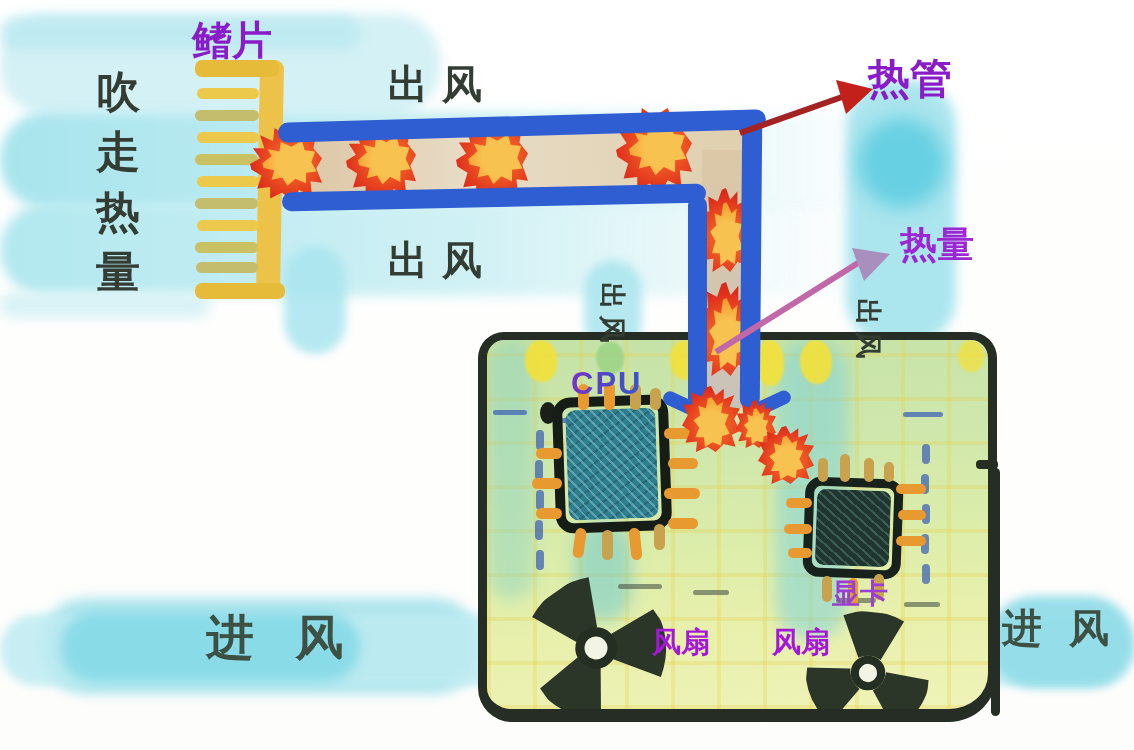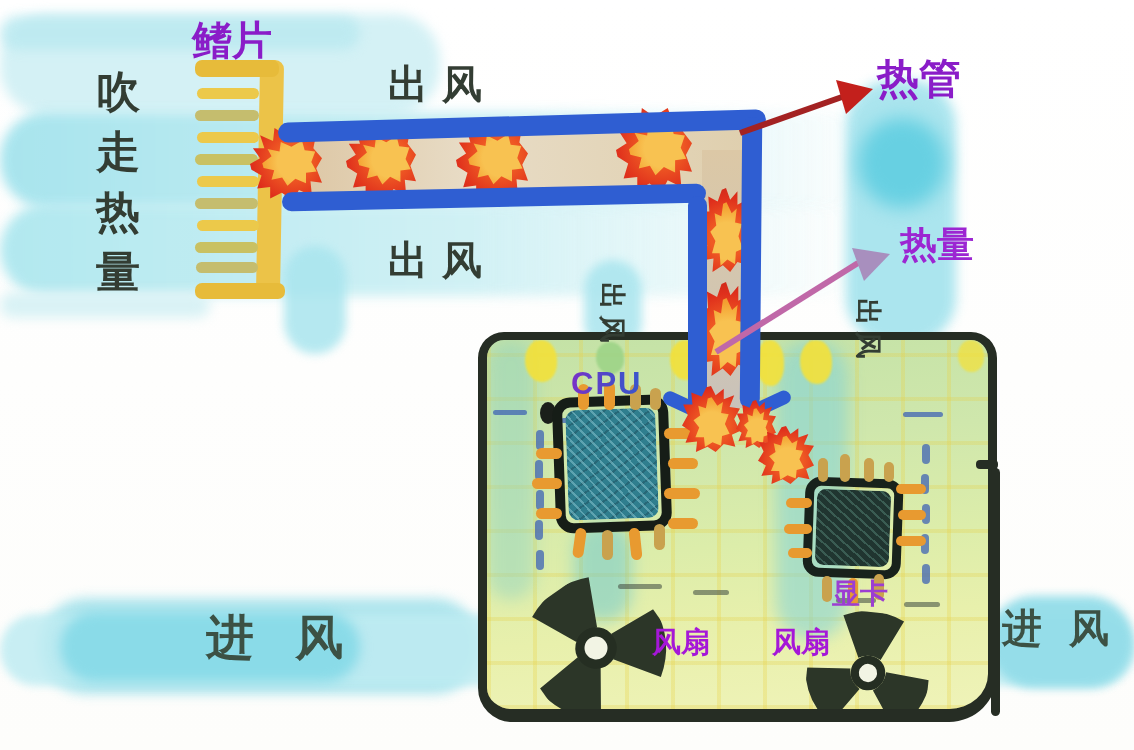--- a/index.html
+++ b/index.html
@@ -222,20 +222,20 @@
 
   <div class="lbl purple" style="left:192px;top:20px;font-size:40px;">鳍片</div>
   <div class="vcol dkgreen" style="left:96px;top:70px;font-size:44px;">
     <span>吹</span>
     <span>走</span>
     <span>热</span>
     <span>量</span>
   </div>
   <div class="lbl dkgreen" style="left:388px;top:64px;font-size:40px;letter-spacing:14px;">出风</div>
   <div class="lbl dkgreen" style="left:388px;top:240px;font-size:40px;letter-spacing:14px;">出风</div>
-  <div class="lbl purple" style="left:868px;top:58px;font-size:42px;margin-left:9px;">热管</div>
+  <div class="lbl purple" style="left:868px;top:58px;font-size:42px;">热管</div>
   <div class="lbl purple" style="left:900px;top:226px;font-size:37px;color:#9c26d2;">热量</div>
   <div class="lbl dkgreen rot" style="left:578px;top:302px;font-size:27px;letter-spacing:6px;">出风</div>
   <div class="lbl dkgreen rot" style="left:834px;top:318px;font-size:27px;letter-spacing:6px;">出风</div>
   <div class="lbl ingreen" style="left:206px;top:614px;font-size:48px;letter-spacing:14px;">进 风</div>
   <div class="lbl ingreen" style="left:1002px;top:608px;font-size:40px;letter-spacing:8px;">进 风</div>
 
 </div>
 
 </body></html>

